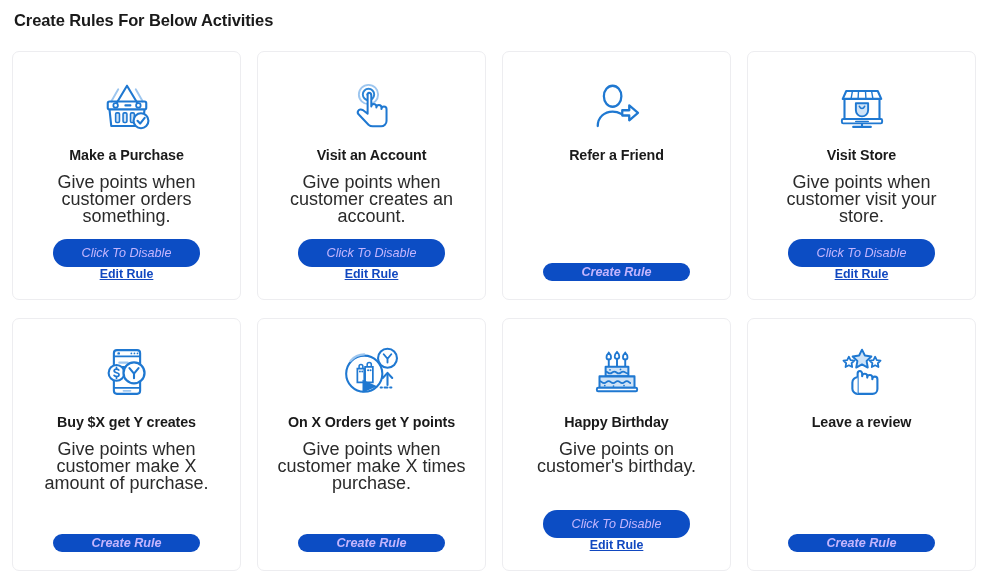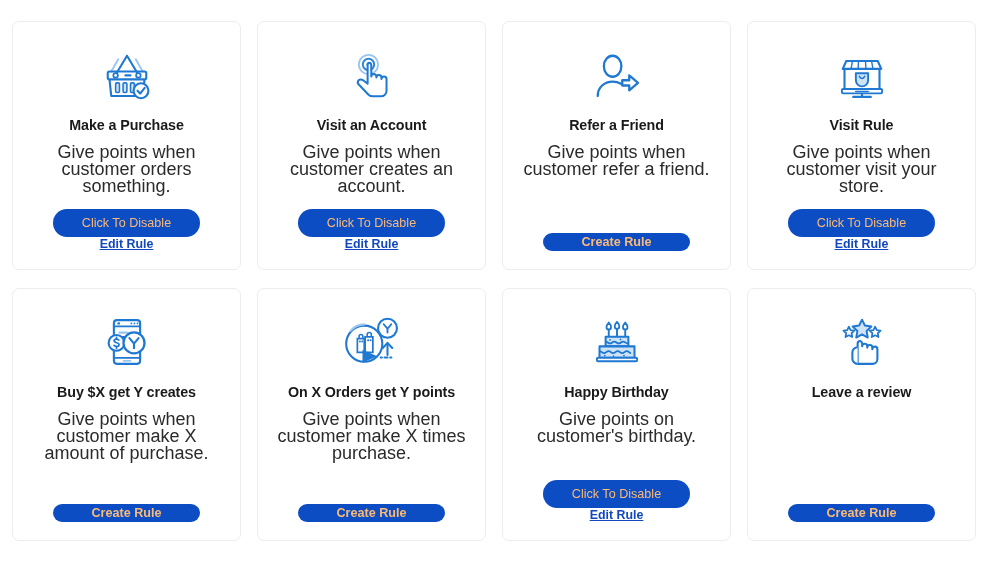--- a/index.html
+++ b/index.html
@@ -73,31 +73,32 @@
     line-height: 17px;
     margin: 0 0 14px 0;
     max-width: 200px;
   }
   .card-spacer { flex: 1 1 auto; min-height: 0; }
   .btn {
     display: inline-flex;
     align-items: center;
     justify-content: center;
     background: #0c4dc4;
-    color: #fdba74;
+    color: #c4b5fd;
     border: none;
     border-radius: 999px;
     height: 28px;
     min-width: 147px;
     padding: 0 18px;
     font-family: "Liberation Sans", sans-serif;
     font-size: 12.6px;
     cursor: pointer;
     line-height: 1;
     white-space: nowrap;
+    font-style: italic;
   }
   .btn.primary-bold { font-weight: 700; height: 18px; }
   .btn.disable { font-weight: 400; }
   .edit-link {
     display: inline-block;
     color: #1148c0;
     font-size: 12.4px;
     font-weight: 700;
     text-decoration: underline;
     cursor: pointer;
@@ -108,20 +109,21 @@
     flex-direction: column;
     align-items: center;
     width: 100%;
   }
 </style>
 </head>
 <body>
 
 <div id="page">
 
+  <h1 class="page-title">Create Rules For Below Activities</h1>
 
   <div class="grid">
 
     <div class="card">
       <div class="card-icon">
         <svg width="56" height="56" viewBox="0 0 64 64" fill="none">
           <path d="M32 10 L20 30 M32 10 L44 30" stroke="#1f78d1" stroke-width="2.4" stroke-linecap="round"></path>
           <path d="M22 14 L14 28 M42 14 L50 28" stroke="#9dc6ef" stroke-width="2.2" stroke-linecap="round"></path>
           <rect x="10" y="28" width="44" height="9" rx="2" stroke="#1f78d1" stroke-width="2.4"></rect>
           <circle cx="19" cy="32.5" r="2.6" fill="#ffffff" stroke="#1f78d1" stroke-width="2"></circle>
@@ -164,42 +166,41 @@
 
     <div class="card">
       <div class="card-icon">
         <svg width="56" height="56" viewBox="0 0 64 64" fill="none">
           <ellipse cx="27" cy="22" rx="10" ry="12" stroke="#1f78d1" stroke-width="2.6"></ellipse>
           <path d="M10 56c0-10 7.6-16.5 17-16.5 3.6 0 6.9 1 9.6 2.6" stroke="#1f78d1" stroke-width="2.6" stroke-linecap="round"></path>
           <path d="M38 38h8v-5.5L56 41l-10 8.5V44h-8z" fill="#ffffff" stroke="#1f78d1" stroke-width="2.6" stroke-linejoin="round"></path>
         </svg>
       </div>
       <div class="card-title">Refer a Friend</div>
-      <div class="card-desc">Give points when customer refer a friend.</div>
       <div class="card-spacer"></div>
       <div class="card-foot">
         <button class="btn primary-bold">Create Rule</button>
       </div>
     </div>
 
     <div class="card">
       <div class="card-icon">
         <svg width="56" height="56" viewBox="0 0 64 64" fill="none">
           <path d="M14 16h36l4 9H10z" fill="#ffffff" stroke="#1f78d1" stroke-width="2.4" stroke-linejoin="round"></path>
           <path d="M21 16.5 19.5 25 M28 16.5 27.5 25 M36 16.5 36.5 25 M43 16.5 44.5 25" stroke="#1f78d1" stroke-width="1.6"></path>
           <path d="M12 25v23h40V25" stroke="#1f78d1" stroke-width="2.4" stroke-linejoin="round"></path>
           <path d="M25 30h14v8c0 3.9-3.1 7-7 7s-7-3.1-7-7z" fill="#cfe3f7" stroke="#1f78d1" stroke-width="2.2" stroke-linejoin="round"></path>
           <path d="M29 33.5c.8 1.6 1.8 2.4 3 2.4s2.2-.8 3-2.4" stroke="#1f78d1" stroke-width="1.8" stroke-linecap="round"></path>
           <rect x="9" y="48" width="46" height="5" rx="1.5" stroke="#1f78d1" stroke-width="2.2"></rect>
           <rect x="24" y="50" width="16" height="1.8" rx=".9" fill="#1f78d1"></rect>
           <path d="M32 53v4" stroke="#1f78d1" stroke-width="2.4"></path>
           <path d="M22 57h20" stroke="#1f78d1" stroke-width="2.6" stroke-linecap="round"></path>
         </svg>
       </div>
-      <div class="card-title">Visit Rule</div>
+      <div class="card-title">Visit Store</div>
       <div class="card-desc">Give points when customer visit your store.</div>
       <div class="card-spacer"></div>
       <div class="card-foot">
         <button class="btn disable">Click To Disable</button>
         <a class="edit-link">Edit Rule</a>
       </div>
     </div>
 
     <div class="card row2">
       <div class="card-icon">

